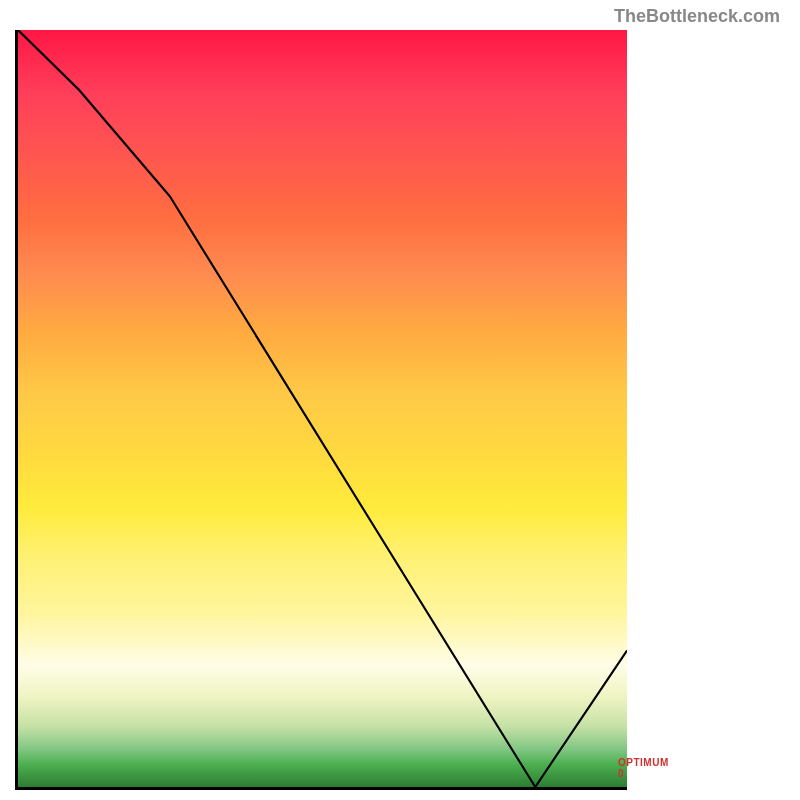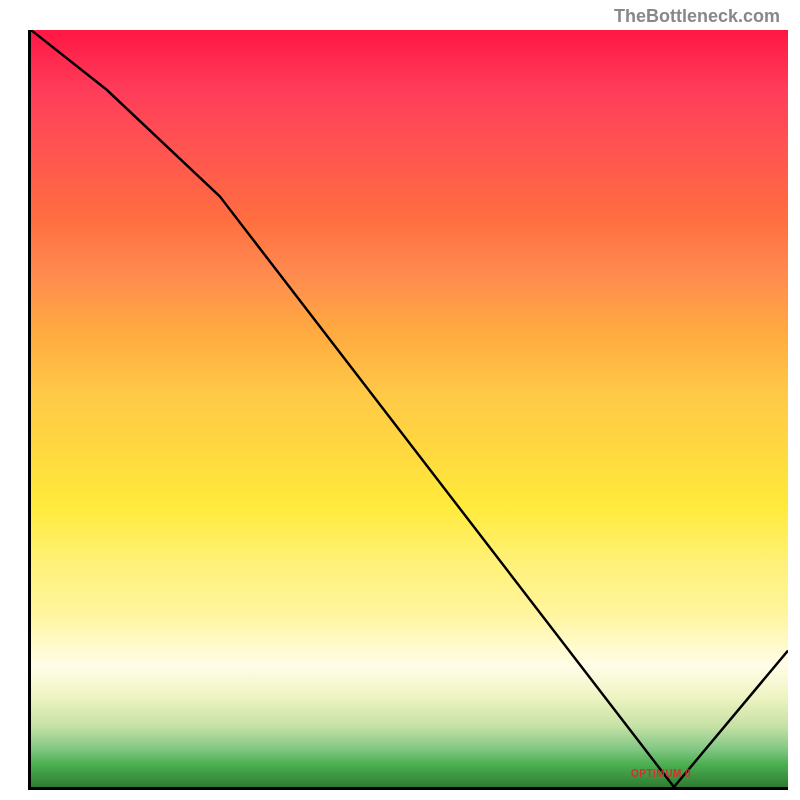--- a/index.html
+++ b/index.html
@@ -19,22 +19,22 @@
       top: 6px;
       right: 20px;
       color: #888;
       font-size: 18px;
       font-weight: bold;
       margin-left: 26px;
     }
     .chart-container {
       position: absolute;
       top: 30px;
-      left: 28px;
-      width: 760px;
+      left: 15px;
+      width: 612px;
       height: 760px;
       border: 3px solid black;
       border-top: none;
       border-right: none;
     }
     .gradient-bg {
       position: absolute;
       top: 0;
       left: 0;
       width: 100%;

